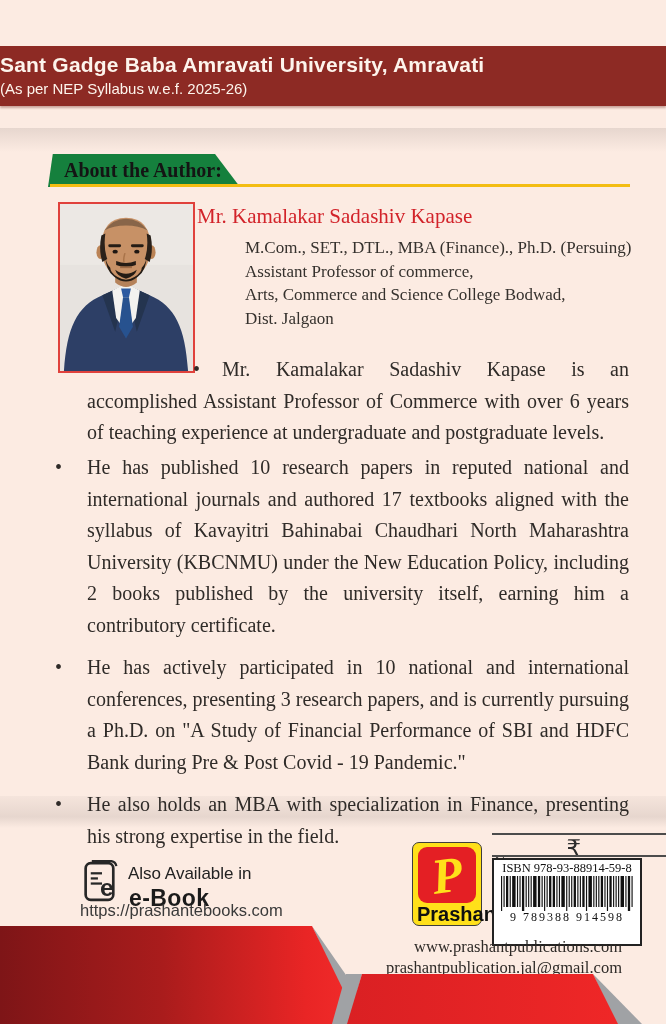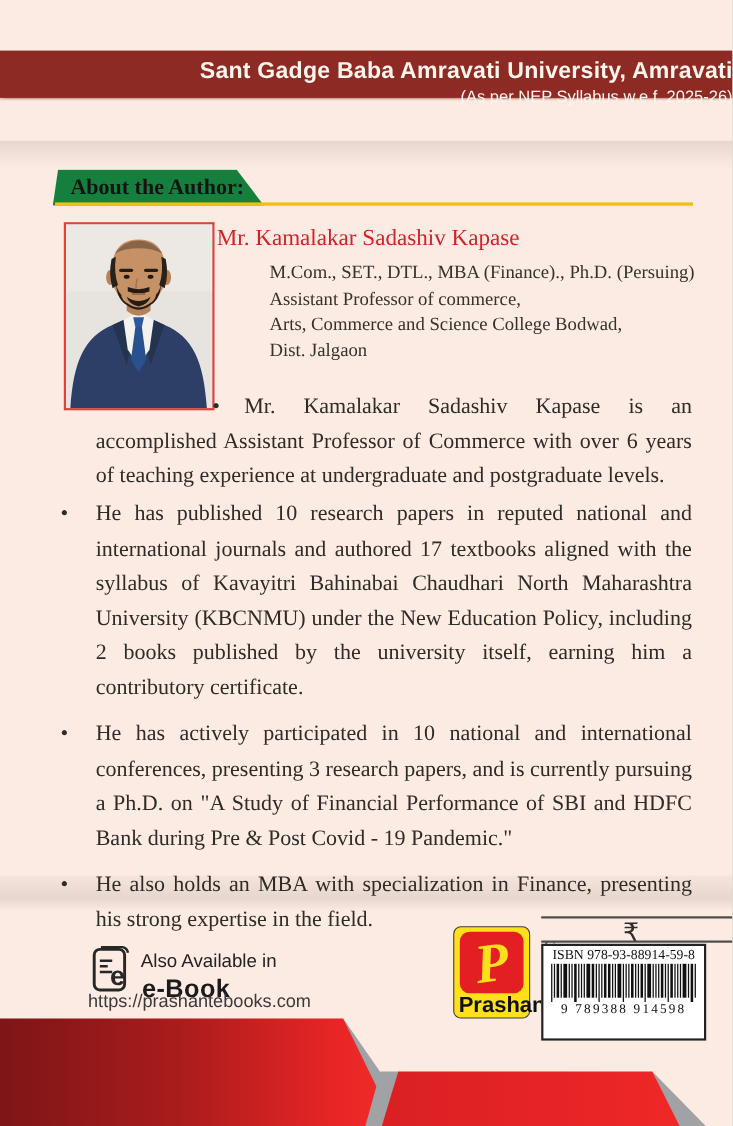--- a/index.html
+++ b/index.html
@@ -9,22 +9,22 @@
     background:#fcebe2; overflow:hidden;
     font-family:"Liberation Serif", serif;
   }
   .crease { position:absolute; left:0; right:0; pointer-events:none; }
   #crease1 { top:128px; height:24px;
     background:linear-gradient(180deg, rgba(118,106,103,0.16), rgba(118,106,103,0)); }
   #crease2 { top:796px; height:32px;
     background:linear-gradient(180deg, rgba(118,106,103,0.05), rgba(118,106,103,0.16) 65%, rgba(118,106,103,0)); }
 
   
-  .banner { position:absolute; top:46px; left:0; width:100%; height:43px;
-    background:#8d2a24; color:#fdf4ec; text-align:right;
+  .banner { position:absolute; top:46px; left:0; width:100%; height:60px;
+    background:#8d2a24; color:#fdf4ec; text-align:left;
     font-family:"Liberation Sans", sans-serif; padding-top:7px;
     box-shadow:0 2px 2px rgba(109,31,24,0.35); }
   .banner-title { font-size:21px; font-weight:bold; letter-spacing:0.2px; }
   .banner-sub { font-size:15px; margin-top:3px; }
 
   
   .about-tab { position:absolute; left:48px; top:154px; width:192px; height:33px;
     background:#15803d; clip-path:polygon(2.5% 0, 87% 0, 100% 100%, 0 100%); }
   .about-tab .heading { display:block; font-size:20px; font-weight:bold; color:#141414;
     padding-left:16px; line-height:32px; }
@@ -225,20 +225,24 @@
           <rect x="121.05000000000001" y="0" width="1.15" height="31" fill="#111"></rect>
           <rect x="123.55000000000001" y="0" width="3.45" height="31" fill="#111"></rect>
           <rect x="128.35000000000002" y="0" width="1.15" height="31" fill="#111"></rect>
           <rect x="130.85000000000002" y="0" width="2.30" height="35" fill="#111"></rect>
           <rect x="134.50000000000003" y="0" width="1.15" height="31" fill="#111"></rect>
         </g>
     </svg>
     <div class="barcode-digits">9 789388 914598</div>
   </div>
 
+  <div class="contact">
+    <a href="#">www.prashantpublications.com</a>
+    <a href="#">prashantpublication.jal@gmail.com</a>
+  </div>
 
   <svg class="ribbons" viewBox="0 0 666 106" preserveAspectRatio="none">
     <defs>
       <linearGradient id="leftred" x1="0" y1="0" x2="1" y2="0">
         <stop offset="0" stop-color="#7e1517"></stop>
         <stop offset="0.45" stop-color="#a91c1c"></stop>
         <stop offset="0.85" stop-color="#e92525"></stop>
         <stop offset="1" stop-color="#f22c2b"></stop>
       </linearGradient>
       <linearGradient id="rightred" x1="0" y1="0" x2="1" y2="0">

